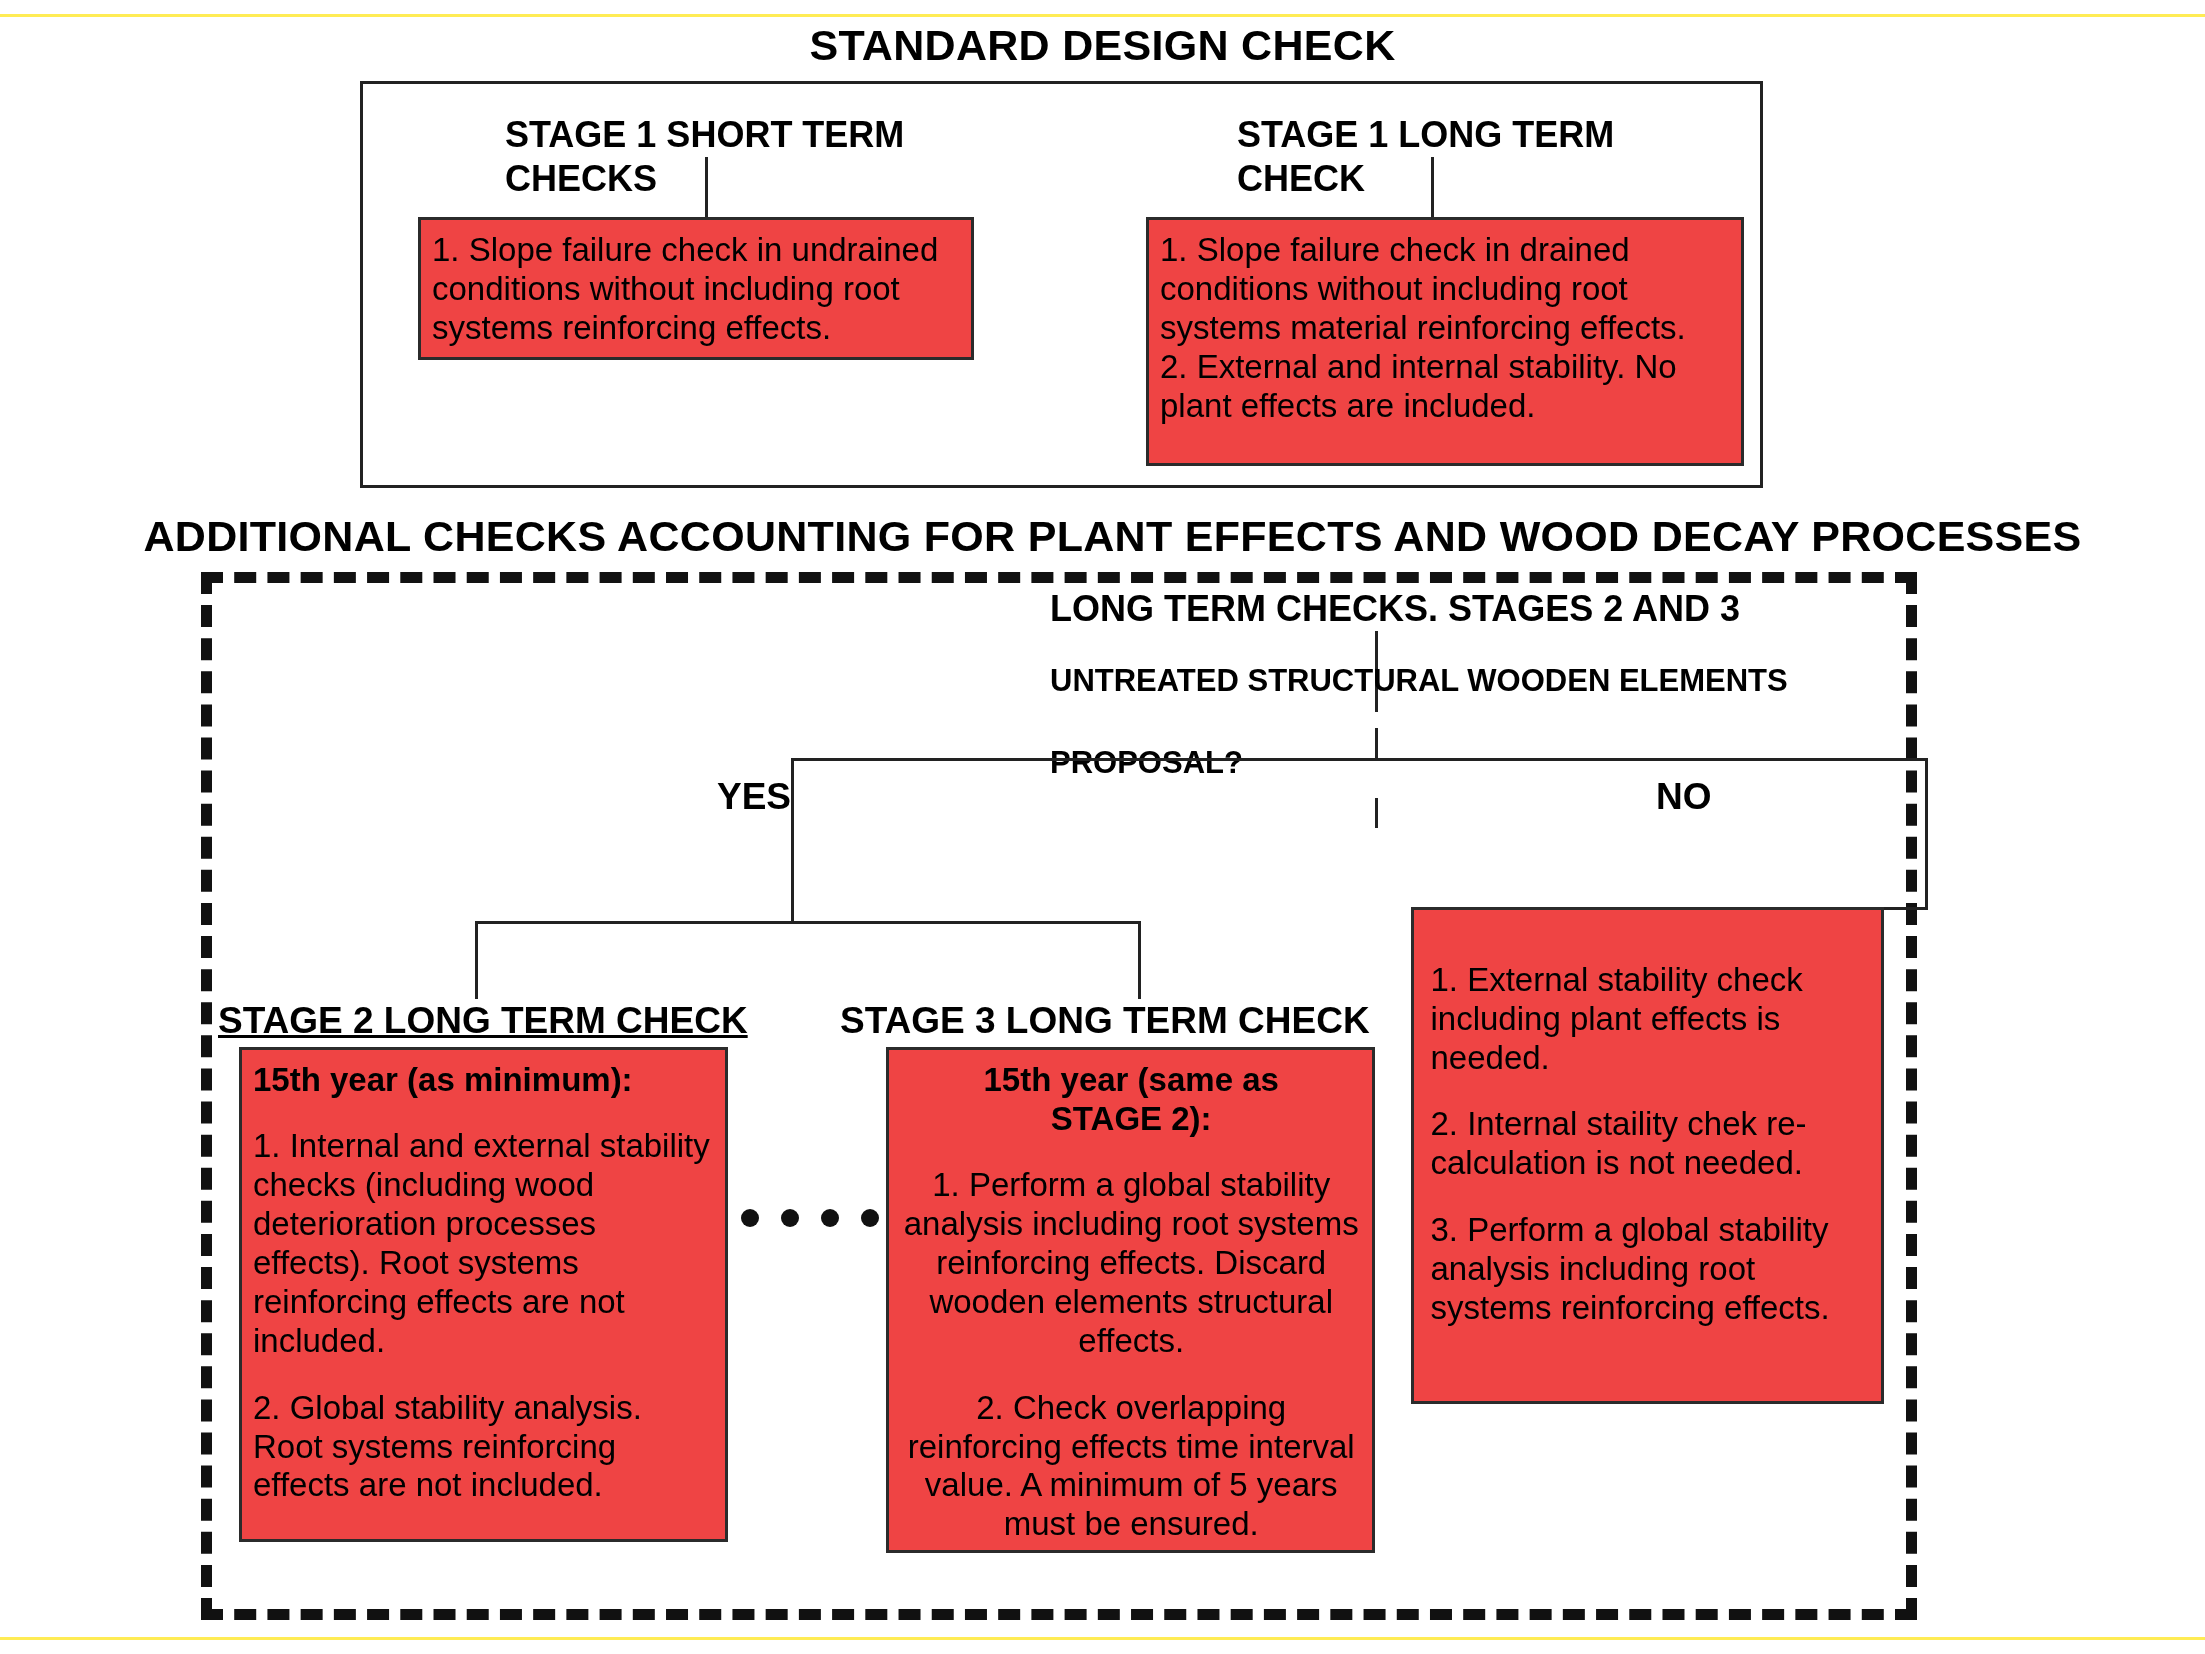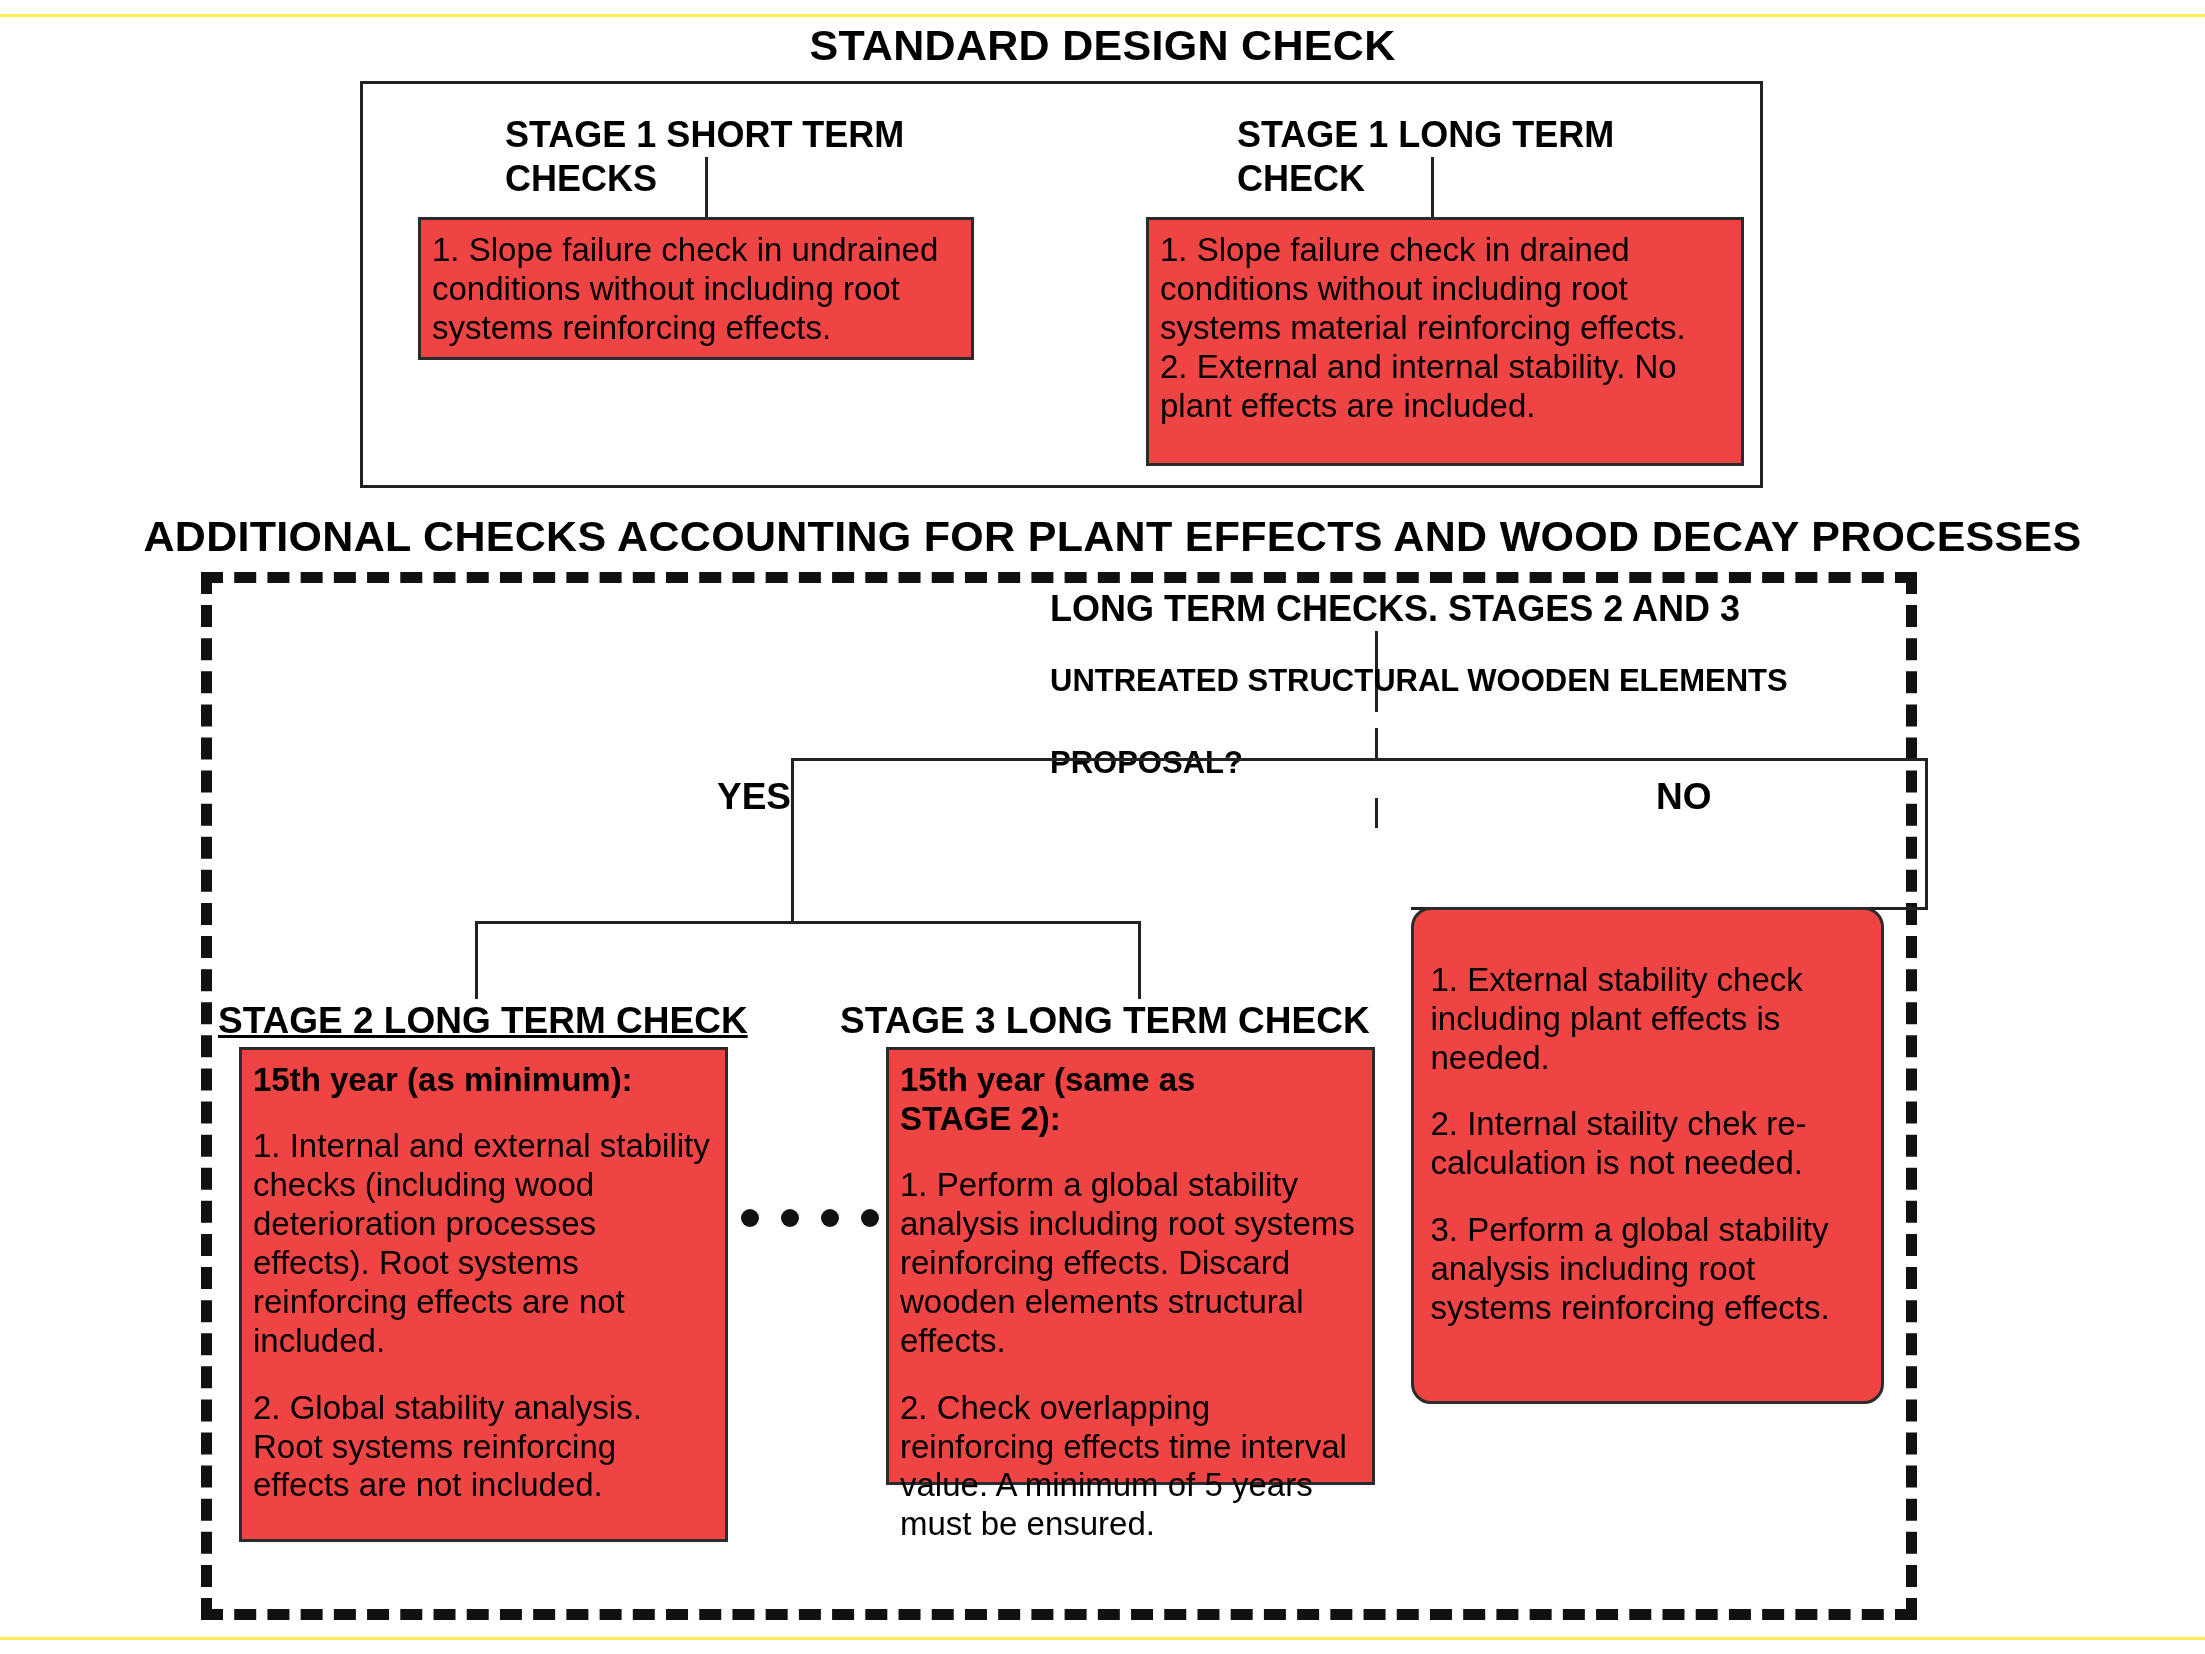--- a/index.html
+++ b/index.html
@@ -113,27 +113,27 @@
 <div class="dots" style="left:741px;top:1209px;">
   <i></i>
   <i></i>
   <i></i>
   <i></i>
   <i></i>
 </div>
 
 <div class="sub-h" style="left:840px;top:998px;width:687px;font-size:37px;">STAGE 3 LONG TERM CHECK</div>
 
-<div class="txtbox" style="left:886px;top:1047px;width:489px;height:438px;">
+<div class="txtbox" style="left:886px;top:1047px;width:489px;height:506px;text-align:center;">
   <p class="bold">
     <span>15th year (same as</span><br>
     <span>STAGE 2):</span>
   </p>
   <p class="gap">1. Perform a global stability analysis including root systems reinforcing effects. Discard wooden elements structural effects.</p>
   <p class="gap">2. Check overlapping reinforcing effects time interval value. A minimum of 5 years must be ensured.</p>
 </div>
 
-<div class="txtbox" style="left:1411px;top:907px;width:473px;height:497px;padding:51px 13.7px 9.6px 16.5px;border-radius:20px;">
+<div class="txtbox" style="left:1411px;top:907px;width:473px;height:497px;padding:51px 13.7px 9.6px 16.5px;">
   <p>1. External stability check including plant effects is needed.</p>
   <p class="gap">2. Internal staility chek re-calculation is not needed.</p>
   <p class="gap">3. Perform a global stability analysis including root systems reinforcing effects.</p>
 </div>
 
 
 </body></html>

